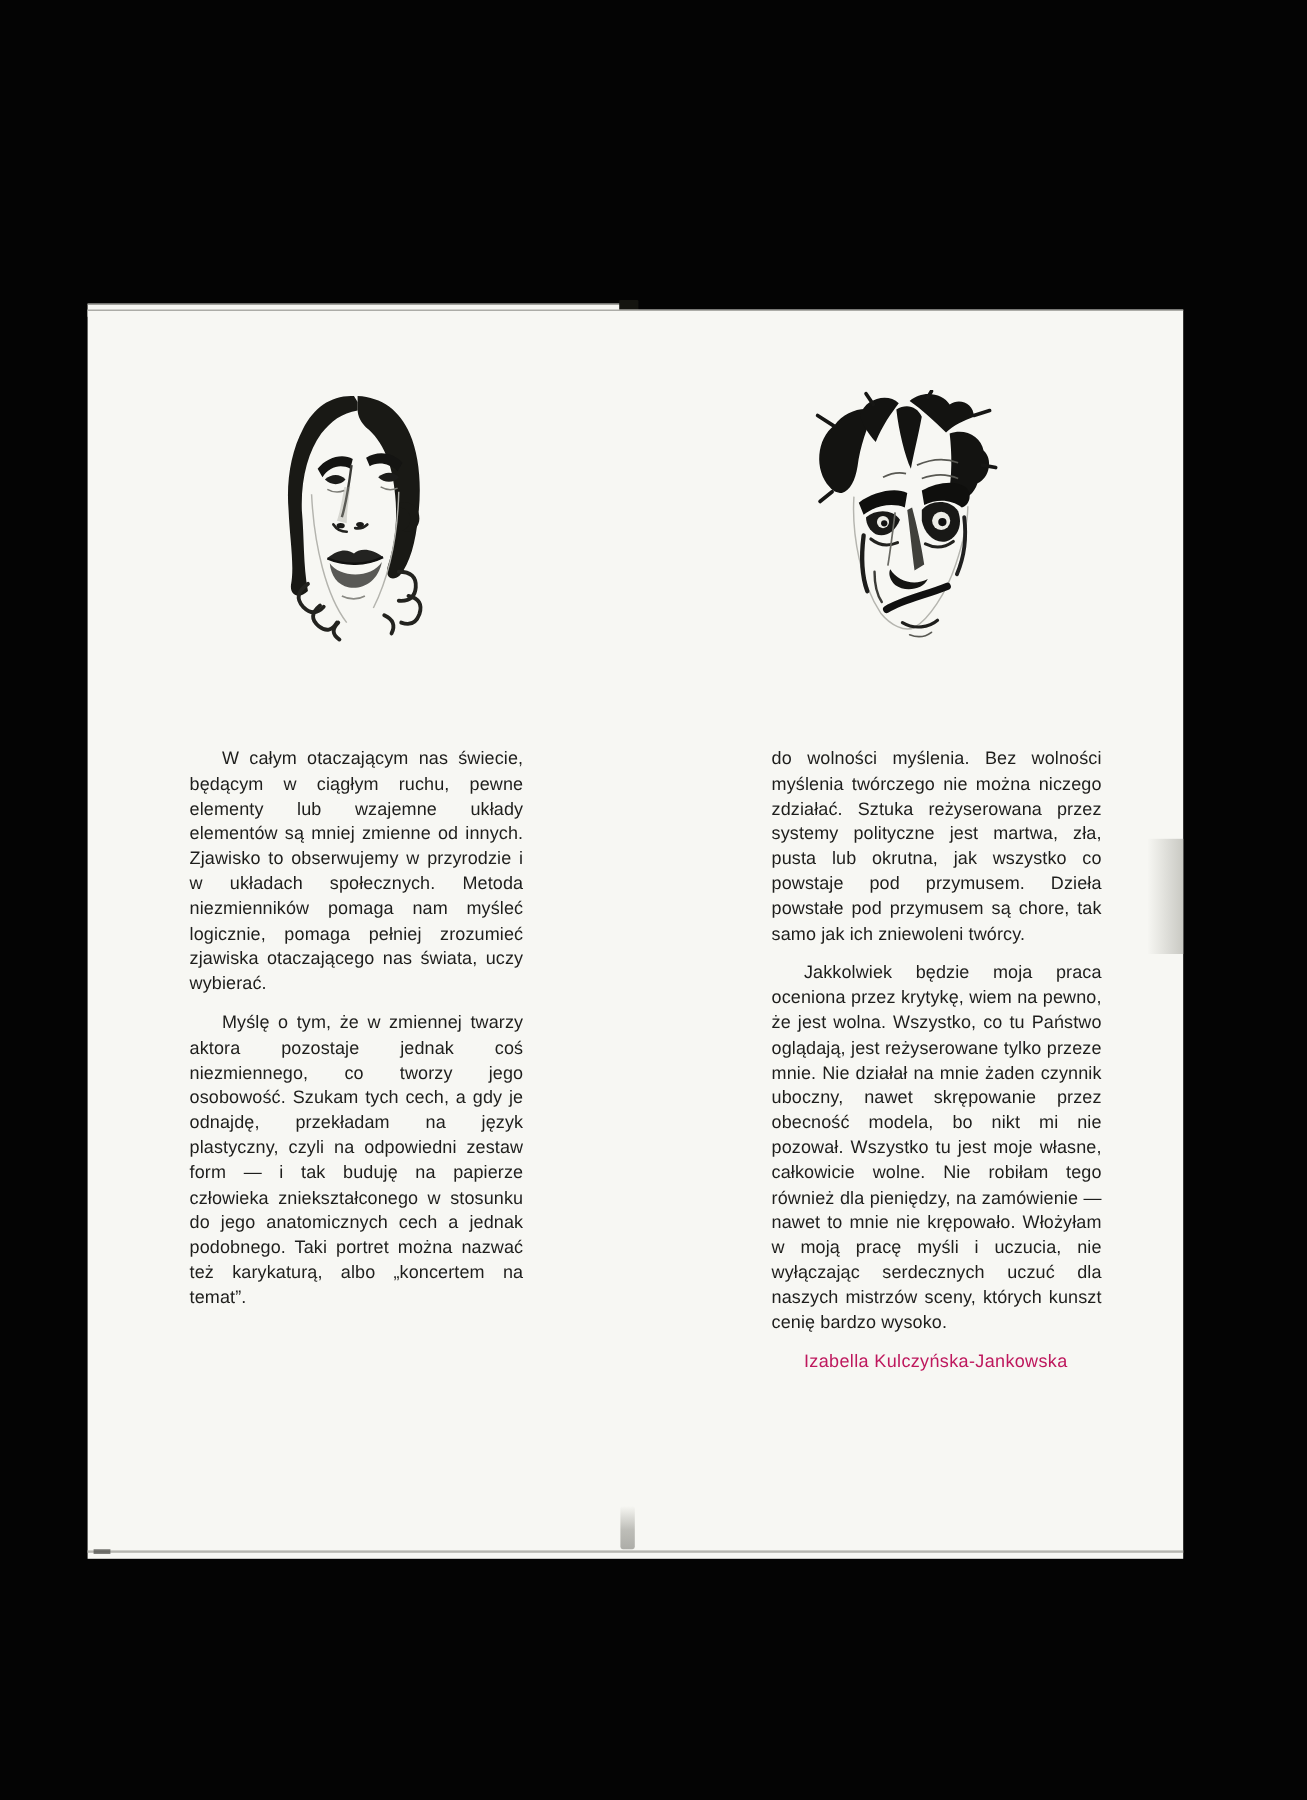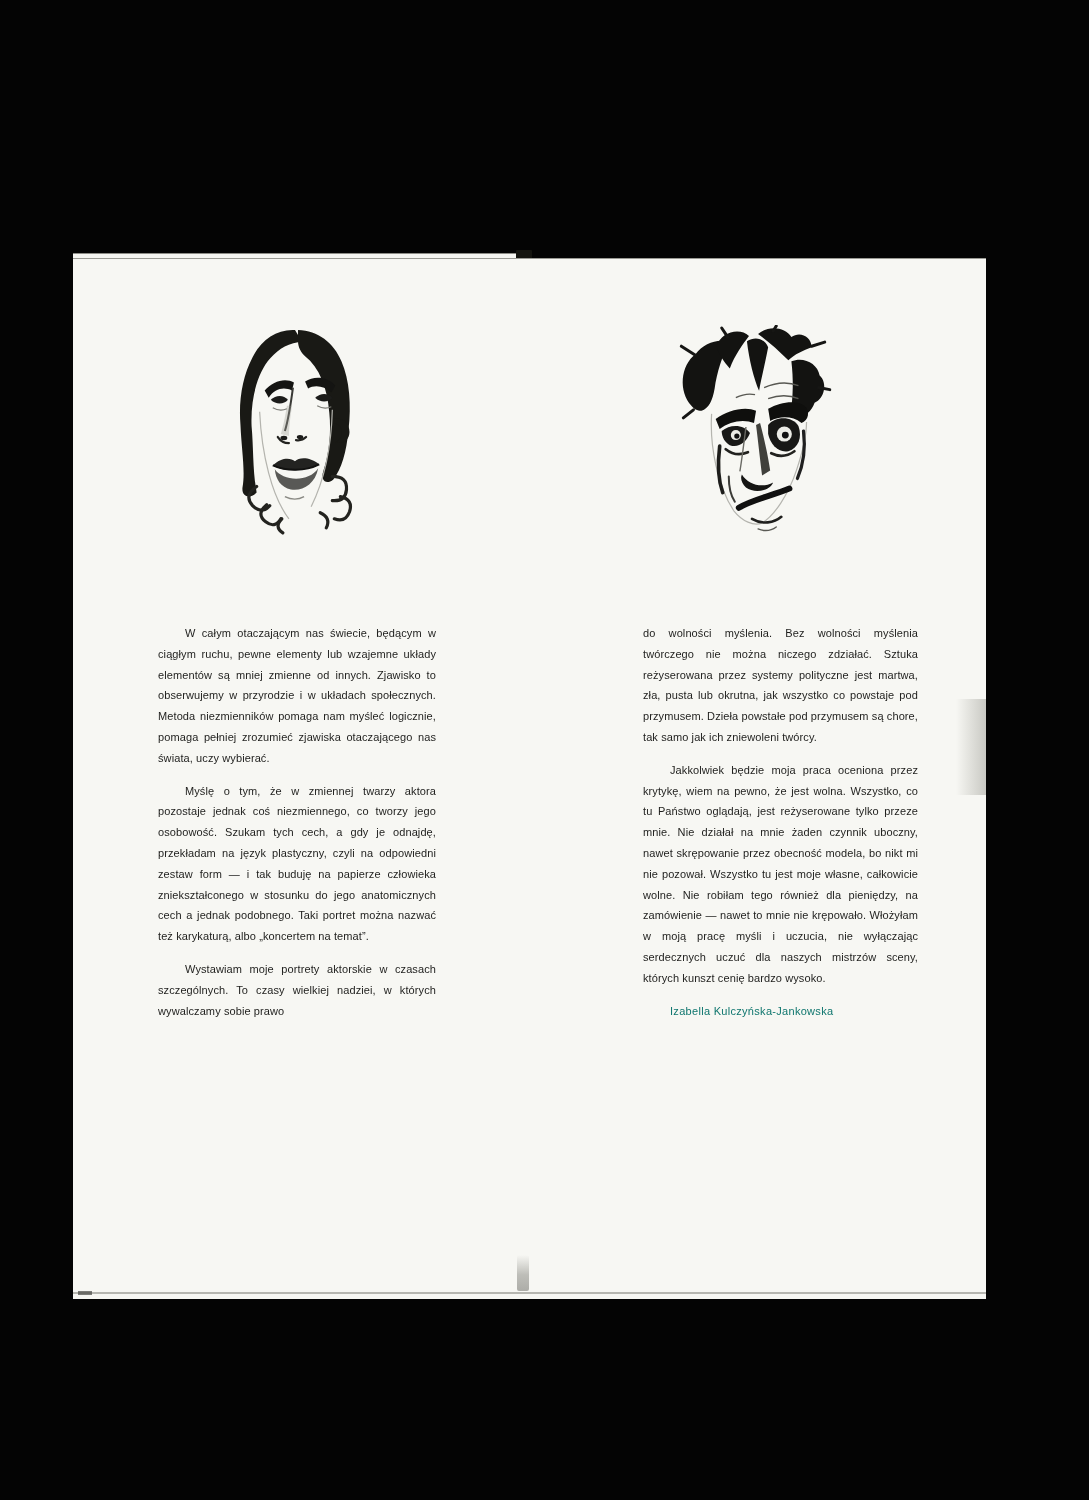--- a/index.html
+++ b/index.html
@@ -42,31 +42,31 @@
     opacity:.55;border-radius:2px;
   }
   
   .portrait{position:absolute;}
   .portrait-woman{left:158px;top:68px;}
   .portrait-man{left:598px;top:66px;}
   
   .col{
     position:absolute;top:364px;width:278px;
     color:#1e1e1c;
-    font-size:11px;line-height:20.8px;
+    font-size:15px;line-height:20.8px;
     text-align:justify;
     letter-spacing:0.1px;
   }
   .col-left{left:85px;}
   .col-right{left:540px;width:275px;margin-left:30px;}
   .col p{margin:0 0 12px 0;text-indent:27px;}
   .col p.no-indent{text-indent:0;}
   .signature{
     margin-top:25px;text-indent:0;text-align:left;
-    letter-spacing:0.3px;color:#0f766e;
+    letter-spacing:0.3px;color:#be185d;
   }
 </style>
 </head>
 <body>
 
 <div class="page-top-strip"></div>
 <div class="edge-notch"></div>
 
 <div class="page">
 
@@ -160,21 +160,20 @@
     <g fill="none" stroke-linecap="round">
       <path d="M67,181 C80,173 100,169 117,162" stroke="#101010" stroke-width="6"></path>
       <path d="M80,192 C90,198 102,196 109,190" stroke="#1f1f1d" stroke-width="2.6"></path>
       <path d="M86,202 q10,4 18,-2" stroke="#5a5a54" stroke-width="1.4"></path>
     </g>
   </svg>
 
   <div class="col col-left">
     <p>W całym otaczającym nas świecie, będącym w ciągłym ruchu, pewne elementy lub wzajemne układy elementów są mniej zmienne od innych. Zjawisko to obserwujemy w przyrodzie i w układach społecznych. Metoda niezmienników pomaga nam myśleć logicznie, pomaga pełniej zrozumieć zjawiska otaczającego nas świata, uczy wybierać.</p>
     <p>Myślę o tym, że w zmiennej twarzy aktora pozostaje jednak coś niezmiennego, co tworzy jego osobowość. Szukam tych cech, a gdy je odnajdę, przekładam na język plastyczny, czyli na odpowiedni zestaw form — i tak buduję na papierze człowieka zniekształconego w stosunku do jego anatomicznych cech a jednak podobnego. Taki portret można nazwać też karykaturą, albo „koncertem na temat”.</p>
-    <p>Wystawiam moje portrety aktorskie w czasach szczególnych. To czasy wielkiej nadziei, w których wywalczamy sobie prawo</p>
   </div>
 
   <div class="col col-right">
     <p class="no-indent">do wolności myślenia. Bez wolności myślenia twórczego nie można niczego zdziałać. Sztuka reżyserowana przez systemy polityczne jest martwa, zła, pusta lub okrutna, jak wszystko co powstaje pod przymusem. Dzieła powstałe pod przymusem są chore, tak samo jak ich zniewoleni twórcy.</p>
     <p>Jakkolwiek będzie moja praca oceniona przez krytykę, wiem na pewno, że jest wolna. Wszystko, co tu Państwo oglądają, jest reżyserowane tylko przeze mnie. Nie działał na mnie żaden czynnik uboczny, nawet skrępowanie przez obecność modela, bo nikt mi nie pozował. Wszystko tu jest moje własne, całkowicie wolne. Nie robiłam tego również dla pieniędzy, na zamówienie — nawet to mnie nie krępowało. Włożyłam w moją pracę myśli i uczucia, nie wyłączając serdecznych uczuć dla naszych mistrzów sceny, których kunszt cenię bardzo wysoko.</p>
     <p class="signature">Izabella Kulczyńska-Jankowska</p>
   </div>
 
   <div class="right-edge-wash"></div>
   <div class="staple-smudge"></div>

